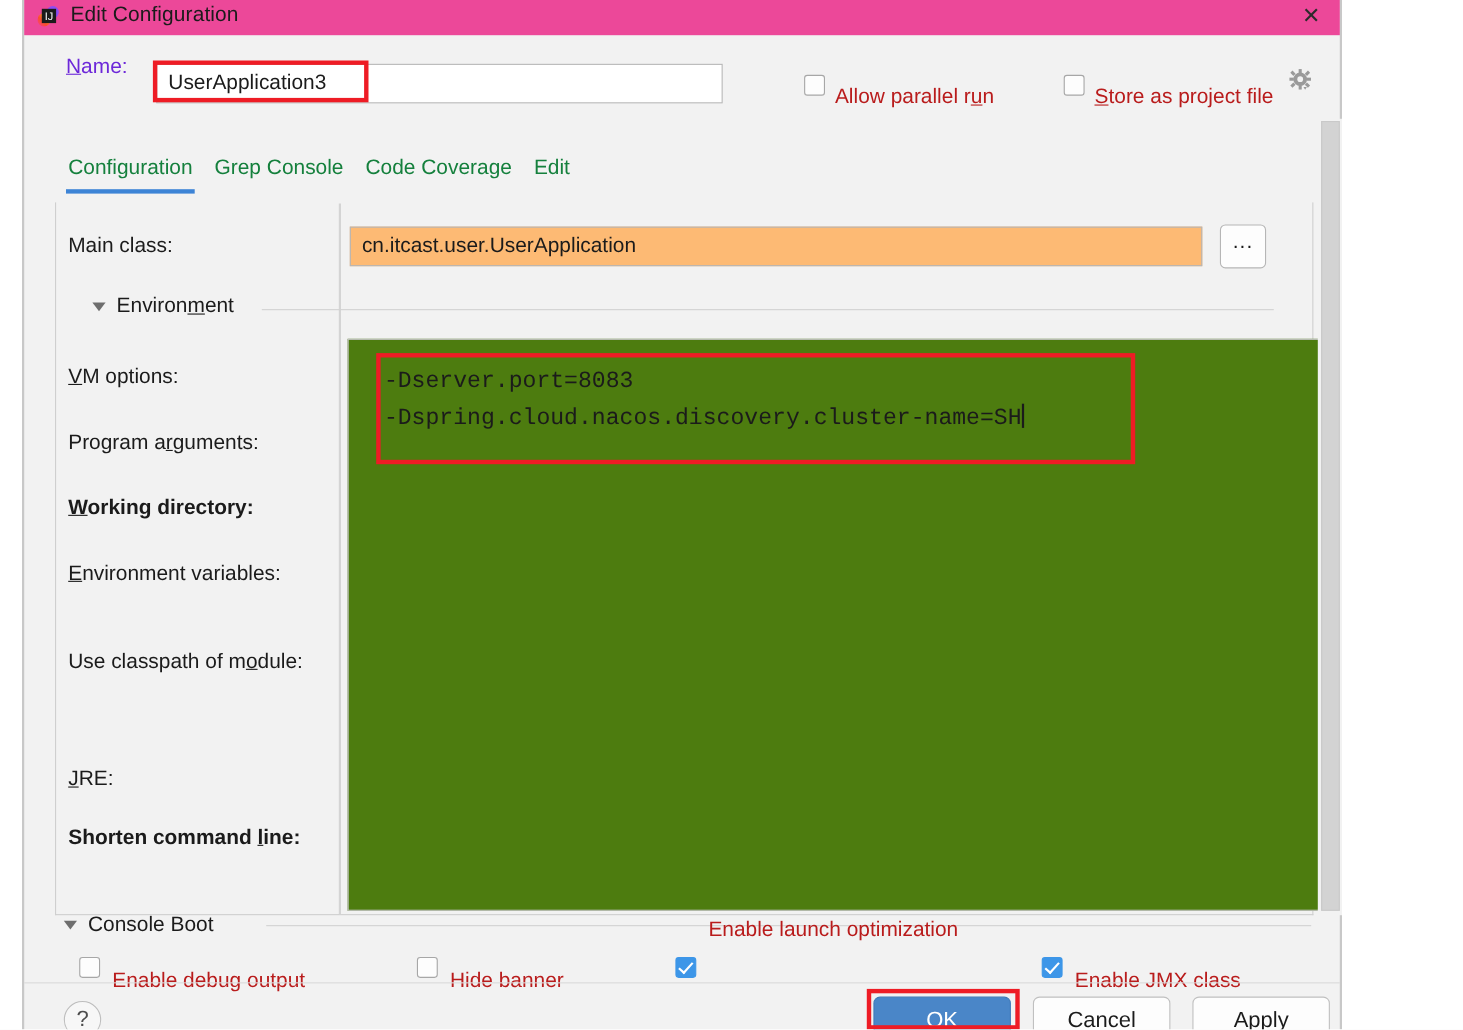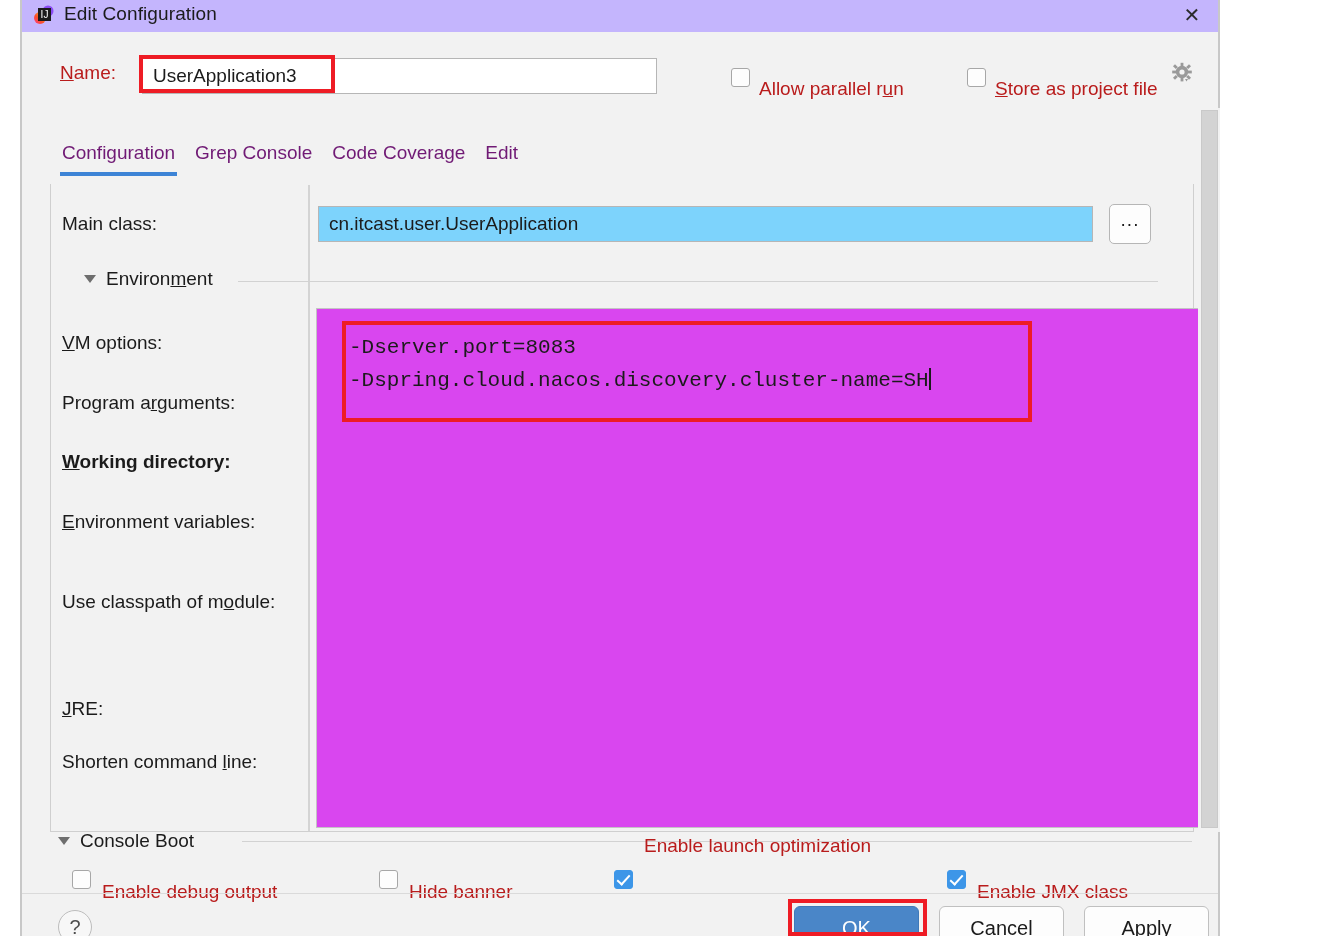--- a/index.html
+++ b/index.html
@@ -26,21 +26,21 @@
     background: #f2f2f2;
     border-left: 2px solid #c8c8c8;
     border-right: 2px solid #c8c8c8;
     box-sizing: border-box;
   }
   .titlebar {
     position: absolute;
     left: 0; top: 0;
     width: 100%;
     height: 32px;
-    background: #c4b5fd;
+    background: #ec4899;
   }
   .title-icon {
     position: absolute;
     left: 12px;
     top: 5px;
     width: 20px;
     height: 20px;
   }
   .title-text {
     position: absolute;
@@ -61,23 +61,23 @@
     line-height: 26px;
     text-align: center;
     cursor: pointer;
     user-select: none;
   }
 
   
   .name-label {
     position: absolute;
     left: 38px;
-    top: 62px;
-    font-size: 19px;
-    color: #b91c1c;
+    top: 50px;
+    font-size: 19px;
+    color: #6d28d9;
   }
   .name-label u { text-decoration: underline; }
   .name-input {
     position: absolute;
     left: 120px;
     top: 58px;
     width: 515px;
     height: 36px;
     box-sizing: border-box;
     background: #ffffff;
@@ -148,21 +148,21 @@
     position: absolute;
     left: 38px;
     top: 142px;
     height: 36px;
     display: flex;
     align-items: flex-start;
     gap: 16px;
   }
   .tab {
     font-size: 19px;
-    color: #701a75;
+    color: #15803d;
     padding: 0 2px 8px 2px;
     cursor: pointer;
     white-space: nowrap;
   }
   .tab.active { border-bottom: 4px solid #3d84d6; }
 
   
   .panel {
     position: absolute;
     left: 28px;
@@ -184,21 +184,21 @@
   }
   .row-label u { text-decoration: underline; }
 
   .main-class-input {
     position: absolute;
     left: 296px;
     top: 206px;
     width: 775px;
     height: 36px;
     box-sizing: border-box;
-    background: #7dd3fc;
+    background: #fdba74;
     border: 1px solid #b6b6b6;
     font-family: "Liberation Sans", sans-serif;
     font-size: 19px;
     color: #1b1b1b;
     padding: 0 10px;
     outline: none;
   }
   .browse-btn {
     position: absolute;
     left: 1087px;
@@ -240,21 +240,21 @@
   }
 
   
   .vm-area {
     position: absolute;
     left: 294px;
     top: 308px;
     width: 903px;
     height: 520px;
     box-sizing: border-box;
-    background: #d946ef;
+    background: #4d7c0f;
     border: 1px solid #c4c4c4;
     overflow: hidden;
   }
   .vm-text {
     position: absolute;
     left: 32px;
     top: 22px;
     font-family: "Liberation Mono", monospace;
     font-size: 21px;
     line-height: 33px;
@@ -454,21 +454,21 @@
       <span>Environ<u>m</u>ent</span>
     </div>
     <div class="group-rule" style="left:216px; top:281px; width:920px;"></div>
 
     <div class="row-label" style="top:332px;"><u>V</u>M options:</div>
     <div class="row-label" style="top:392px;">Program a<u>r</u>guments:</div>
     <div class="row-label" style="top:451px;font-weight:bold;"><u>W</u>orking directory:</div>
     <div class="row-label" style="top:511px;"><u>E</u>nvironment variables:</div>
     <div class="row-label" style="top:591px;">Use classpath of m<u>o</u>dule:</div>
     <div class="row-label" style="top:698px;"><u>J</u>RE:</div>
-    <div class="row-label" style="top:751px;">Shorten command <u>l</u>ine:</div>
+    <div class="row-label" style="top:751px;font-weight:bold;">Shorten command <u>l</u>ine:</div>
 
     <div class="vm-area">
       <div class="vm-text"><span>-Dserver.port=8083</span><br><span>-Dspring.cloud.nacos.discovery.cluster-name=SH</span><span class="caret"></span></div>
     </div>
     <div class="hl-vm"></div>
 
     <div class="scroll-track"></div>
     <div class="scroll-thumb"></div>
 
     <div class="group-header sb-header">

